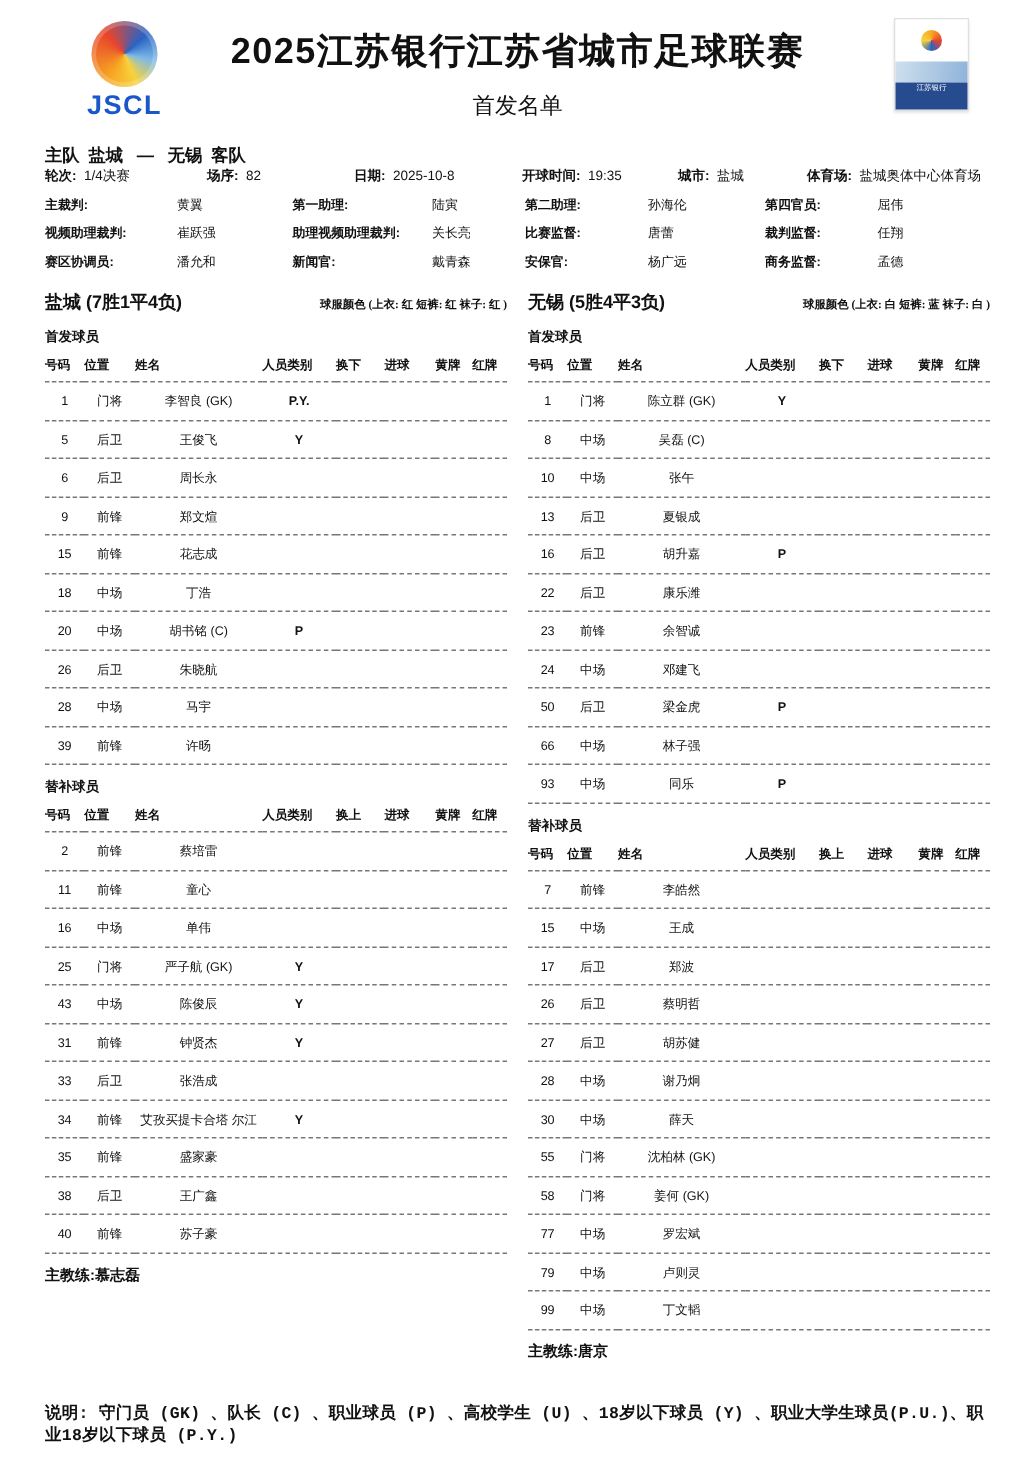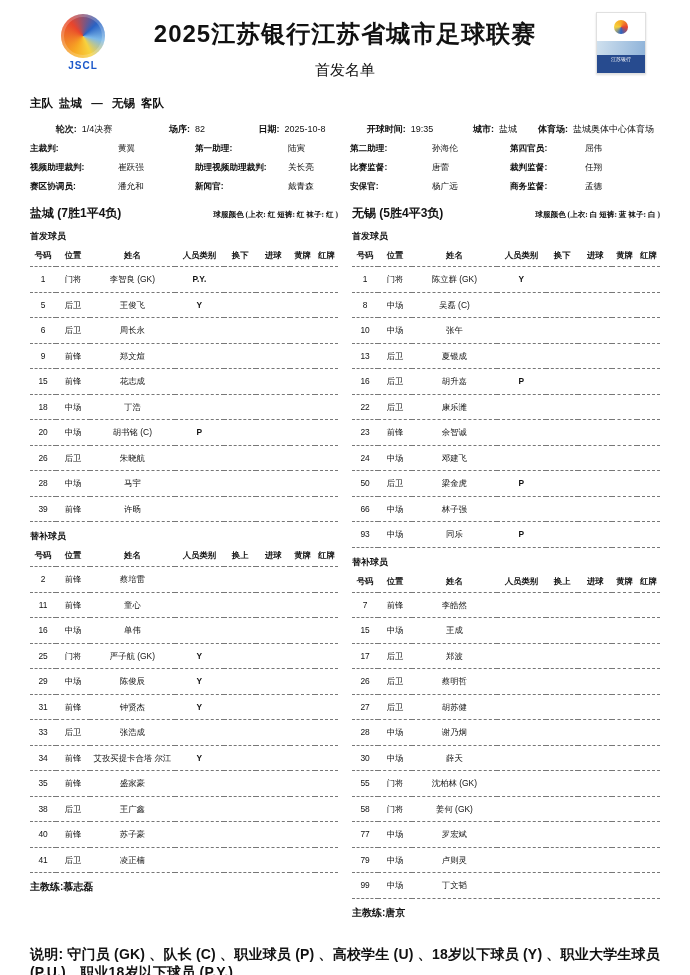--- a/index.html
+++ b/index.html
@@ -5,60 +5,60 @@
   html,body{margin:0;padding:0;width:690px;height:975px;background:#fff;overflow:hidden;}
   body{font-family:"Liberation Sans","DejaVu Sans",sans-serif;color:#111;}
   .page{padding:8px 30px 0 30px;position:relative;}
 
   
   .hdr{position:relative;height:86px;}
   .jscl{position:absolute;left:18px;top:6px;width:70px;text-align:center;}
   .jscl .ball{width:44px;height:44px;border-radius:50%;margin:0 auto;
     background:conic-gradient(from 210deg,#f7a823,#e8452c 30%,#2a63c4 55%,#7db9e8 70%,#f7d23e 85%,#f7a823);
     box-shadow:inset 0 0 0 3px #fff3;}
-  .jscl .txt{color:#1a57c9;font-weight:bold;font-size:10px;letter-spacing:1px;margin-top:2px;}
+  .jscl .txt{color:#1a57c9;font-weight:bold;font-size:18px;letter-spacing:1px;margin-top:2px;}
   .titles{text-align:center;padding-top:10px;}
   .t1{font-size:24px;font-weight:900;letter-spacing:1px;}
   .t2{font-size:15px;font-weight:400;margin-top:11px;}
   .badge{position:absolute;right:14px;top:4px;width:48px;height:60px;border:1px solid #e0e0e0;
     box-shadow:0 1px 2px #0002;display:flex;flex-direction:column;}
   .badge .b-top{flex:1;background:#fff;display:flex;align-items:center;justify-content:center;}
   .badge .b-dot{width:14px;height:14px;border-radius:50%;
     background:conic-gradient(#f7a823,#e8452c,#2a63c4,#f7d23e,#f7a823);}
   .badge .b-mid{height:14px;background:linear-gradient(100deg,#cfe0ee,#8fb3d9);}
   .badge .b-bot{height:18px;background:#274b8f;color:#fff;font-size:5px;text-align:center;line-height:9px;}
 
   
   .teamsline{font-size:11.5px;font-weight:800;margin-top:2px;}
   .teamsline span{margin-right:6px;}
-  .inforow{display:flex;margin-top:12px;font-size:9px;text-align:center;}
+  .inforow{display:flex;margin-top:0;font-size:9px;}
   .inforow .pair{display:inline-block;}
   .inforow .plabel{font-weight:700;margin-right:5px;}
   .inforow .pvalue{font-weight:400;}
   .officials{display:grid;grid-template-columns:88px 77px 93px 62px 82px 78px 75px auto;
     font-size:8.6px;margin-top:7px;align-items:baseline;}
   .officials .plabel{font-weight:700;}
   .officials .pvalue{font-weight:400;}
 
   
   .cols{display:flex;gap:14px;margin-top:12px;}
   .col{width:308px;}
   .teamhead{display:flex;justify-content:space-between;align-items:baseline;}
   .teamname{font-size:12px;font-weight:900;white-space:nowrap;}
   .kit{font-size:7.6px;font-weight:800;white-space:nowrap;padding-left:4px;font-family:Liberation Serif, serif;}
   .seclabel{font-size:9px;font-weight:800;margin:8px 0 2px 0;}
   table{width:100%;border-collapse:collapse;table-layout:fixed;}
-  th{font-size:8.4px;font-weight:800;padding:5px 0 5px 0;border-bottom:1px dashed #777;text-align:center;}
+  th{font-size:8.4px;font-weight:800;padding:5px 0 5px 0;border-bottom:1px dashed #777;text-align:left;}
   td{font-size:8.4px;font-weight:400;padding:7px 0;border-bottom:1px dashed #777;text-align:center;
      overflow:hidden;line-height:1.25;}
   td:nth-child(4){font-weight:800;}
   .coach{font-size:10px;font-weight:800;margin-top:7px;}
 
   
-  .note{margin-top:26px;font-size:14px;font-weight:700;letter-spacing:0.2px;}
+  .note{margin-top:26px;font-size:11px;font-weight:700;letter-spacing:0.2px;font-family:Liberation Mono, monospace;}
   .footer{margin-top:14px;display:flex;align-items:center;height:64px;position:relative;}
 </style>
 </head>
 <body>
 
 <div class="page">
 
   <div class="hdr">
     <div class="jscl">
       <div class="ball"></div>
@@ -316,21 +316,21 @@
               <td>25</td>
               <td>门将</td>
               <td>严子航 (GK)</td>
               <td>Y</td>
               <td></td>
               <td></td>
               <td></td>
               <td></td>
             </tr>
             <tr>
-              <td>29</td>
+              <td>43</td>
               <td>中场</td>
               <td>陈俊辰</td>
               <td>Y</td>
               <td></td>
               <td></td>
               <td></td>
               <td></td>
             </tr>
             <tr>
               <td>31</td>
@@ -379,30 +379,20 @@
               <td></td>
               <td></td>
               <td></td>
               <td></td>
               <td></td>
             </tr>
             <tr>
               <td>40</td>
               <td>前锋</td>
               <td>苏子豪</td>
-              <td></td>
-              <td></td>
-              <td></td>
-              <td></td>
-              <td></td>
-            </tr>
-            <tr>
-              <td>41</td>
-              <td>后卫</td>
-              <td>凌正楠</td>
               <td></td>
               <td></td>
               <td></td>
               <td></td>
               <td></td>
             </tr>
           </tbody>
       </table>
       <div class="coach">主教练:慕志磊</div>
     </div>

